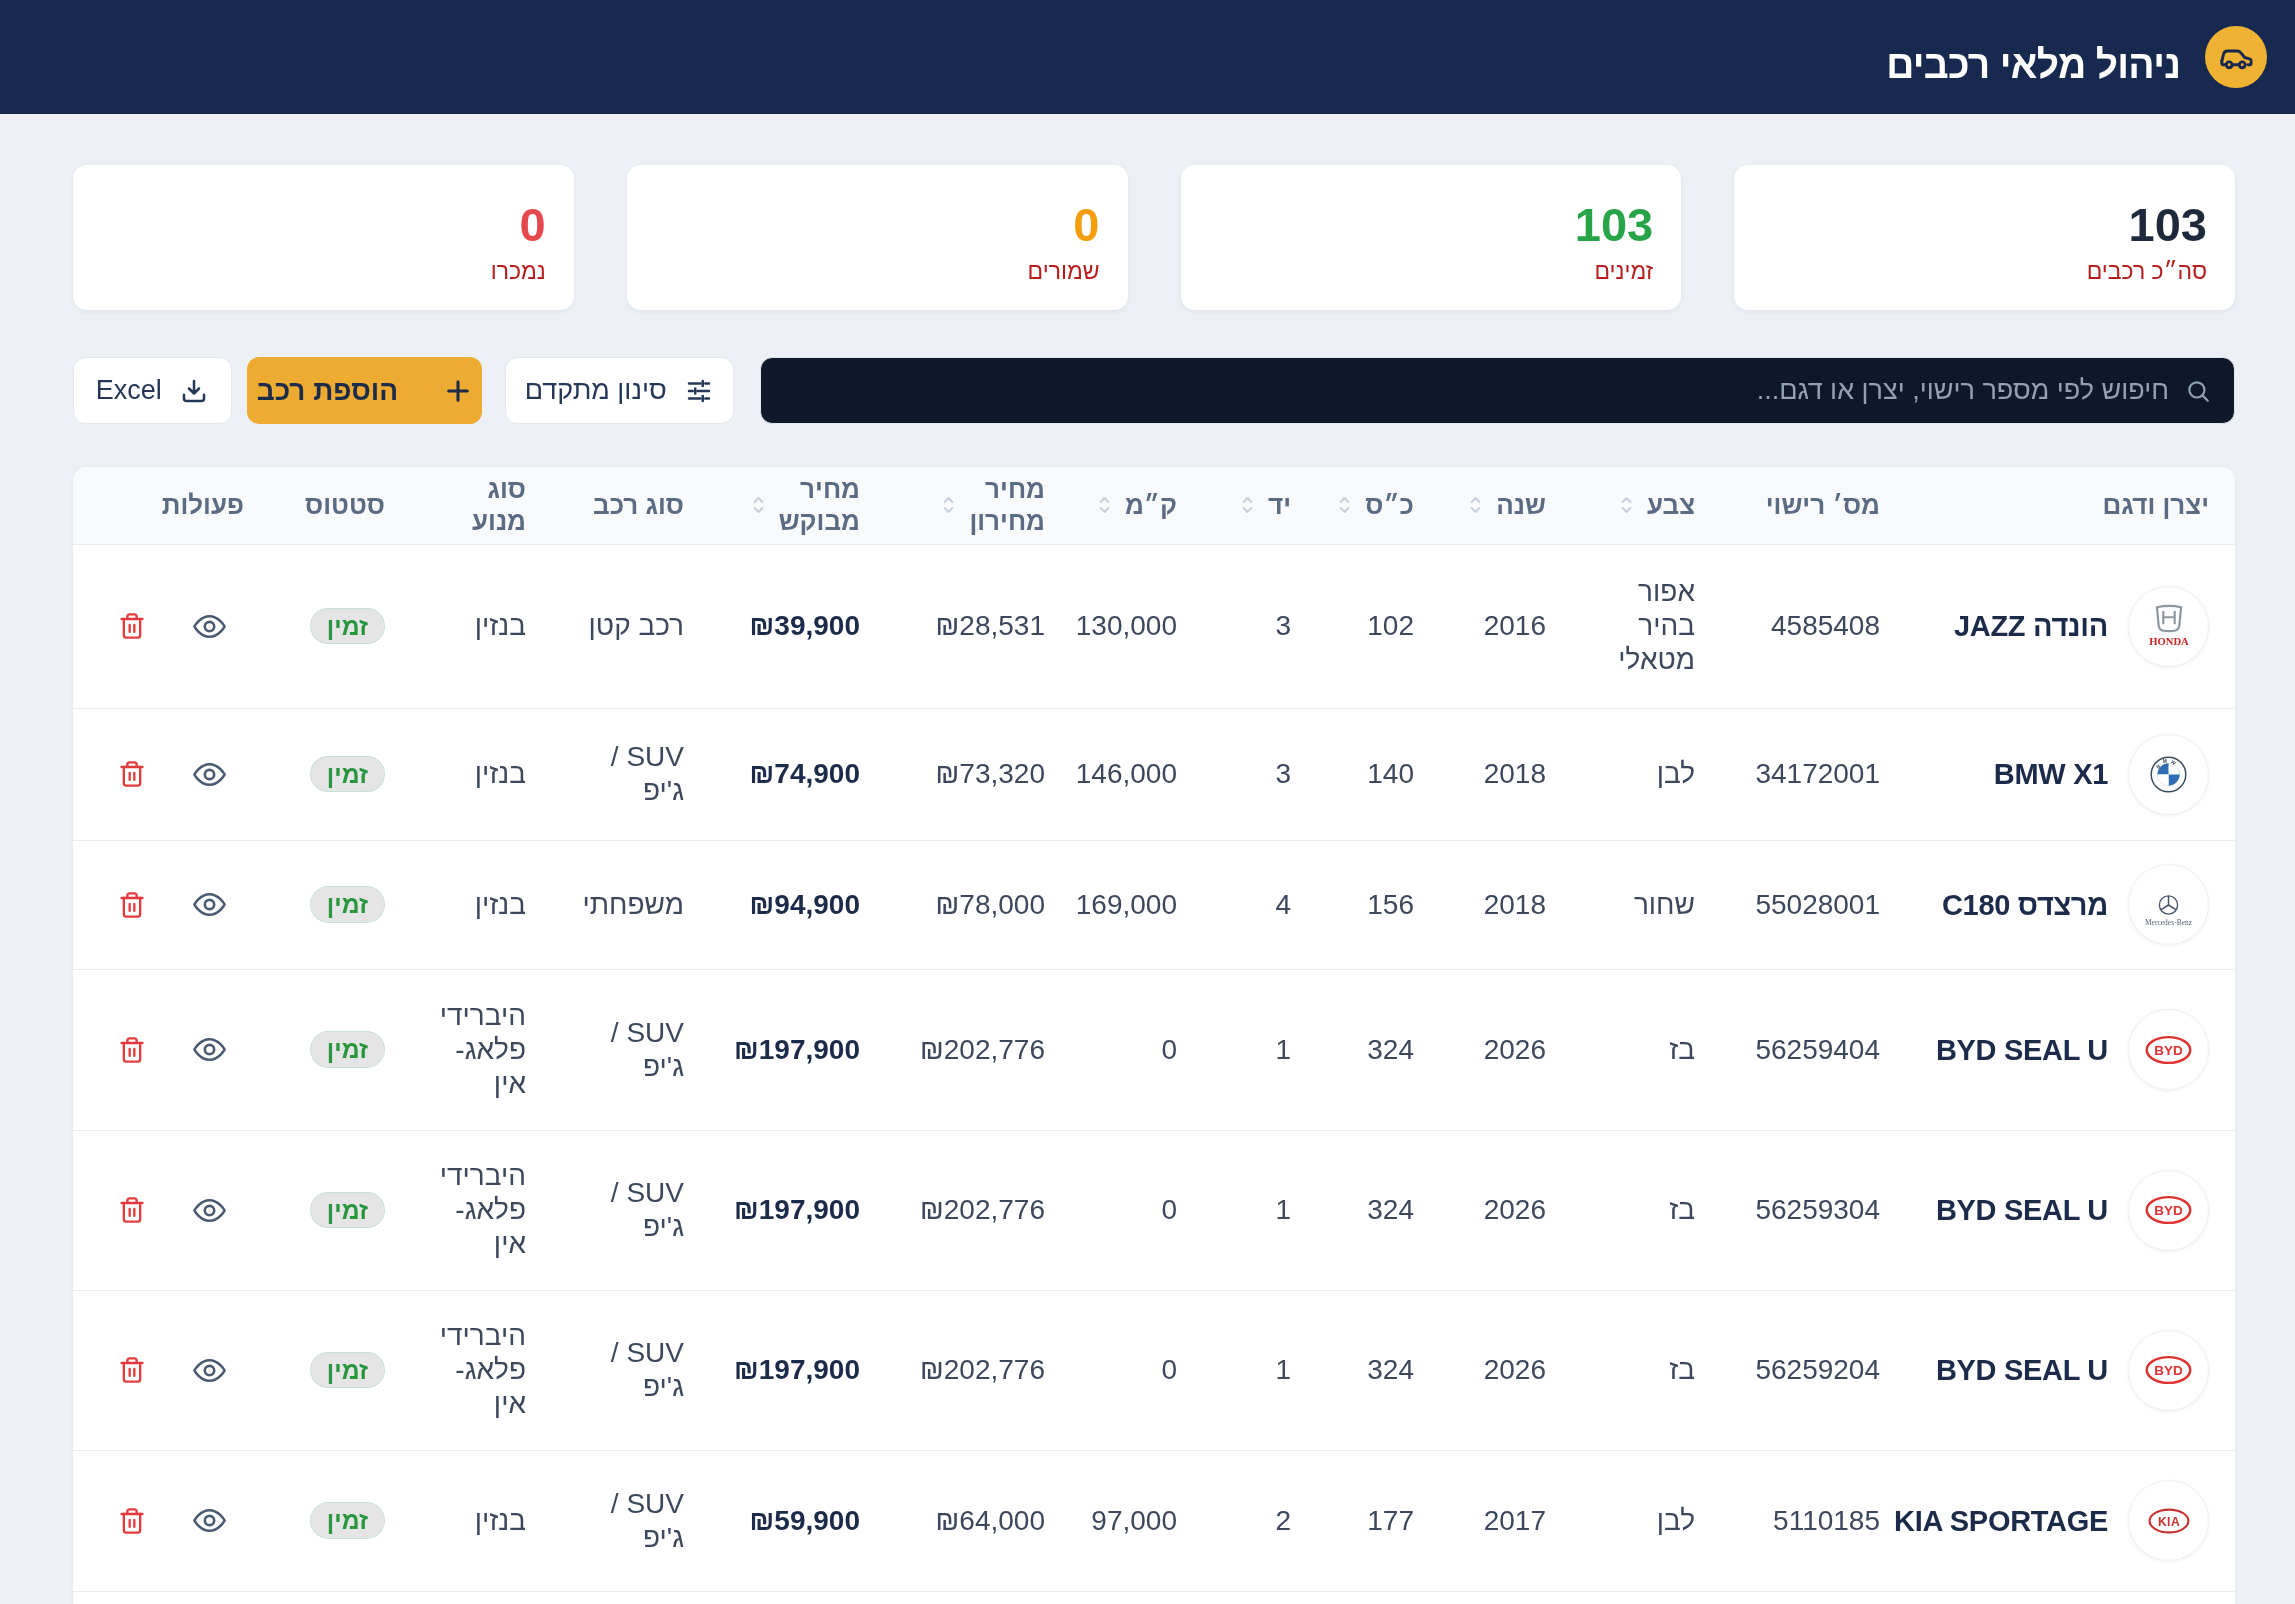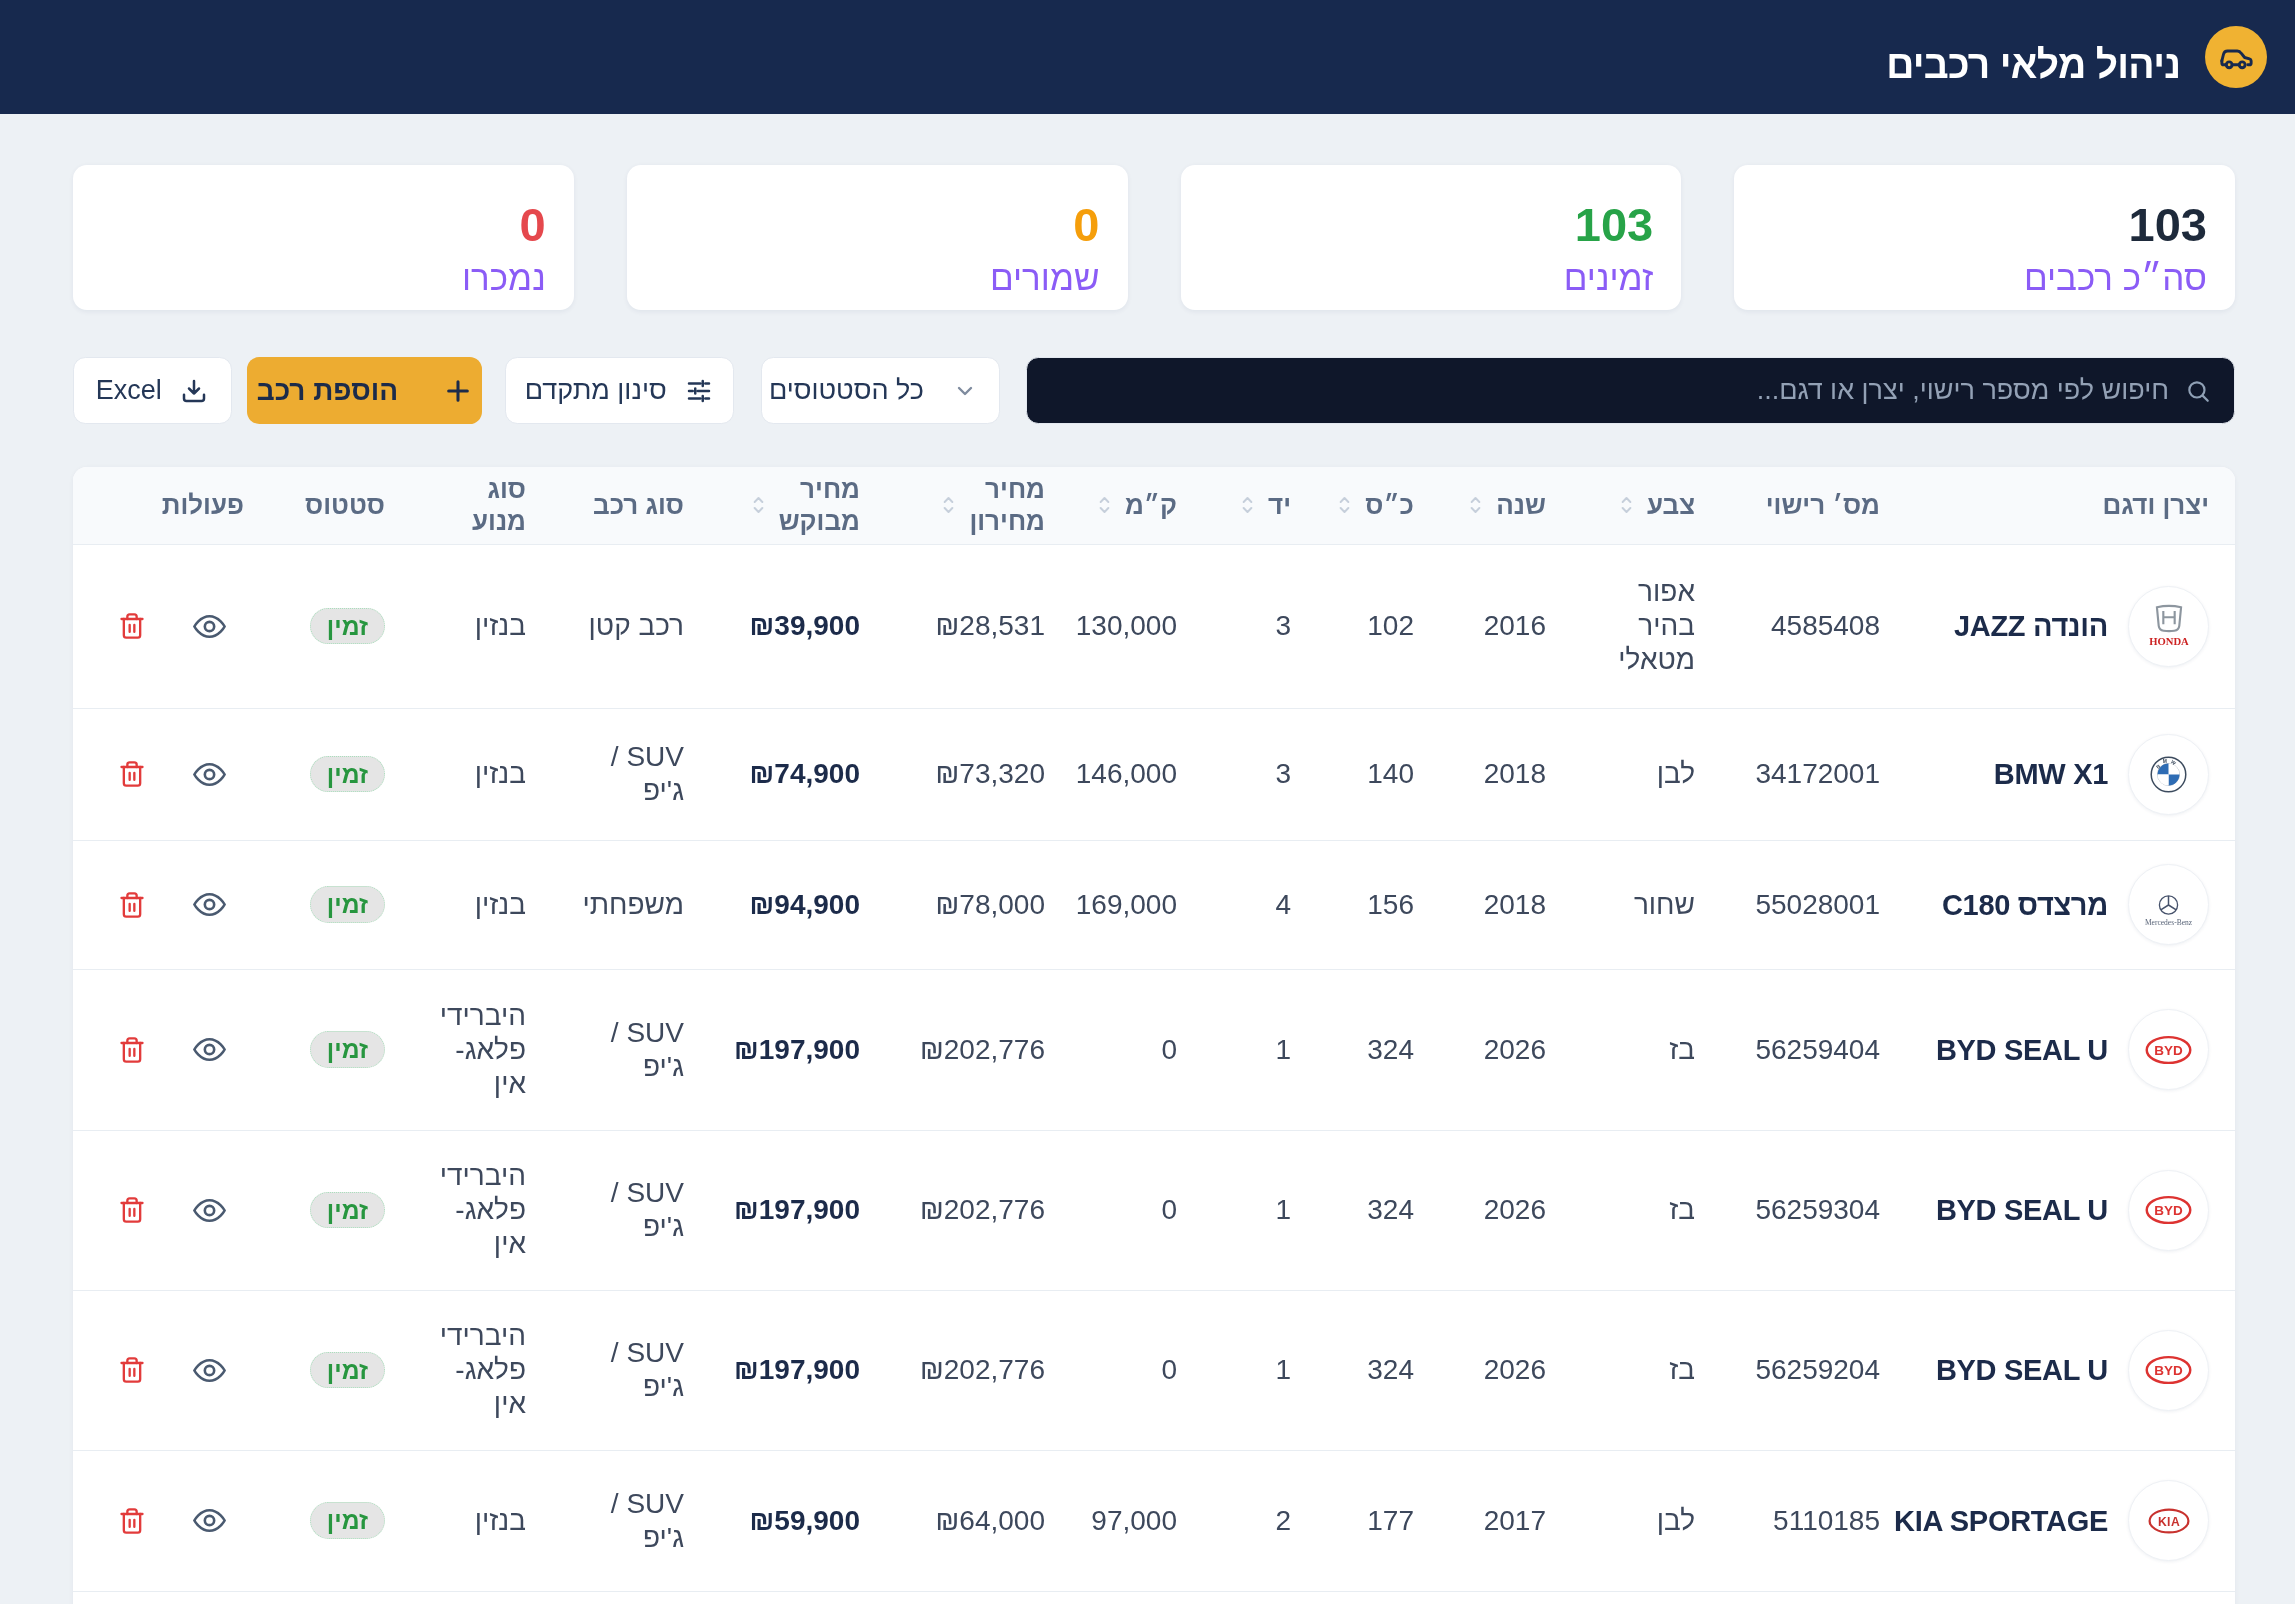--- a/index.html
+++ b/index.html
@@ -5,21 +5,21 @@
 * { box-sizing: border-box; margin:0; padding:0; }
 html,body { width:2295px; height:1605px; overflow:hidden; }
 body { background:#edf1f5; font-family:"Liberation Sans",sans-serif; direction:rtl; }
 .topbar { height:114px; background:#17294e; display:flex; align-items:center; padding:0 28px; gap:24.6px; }
 .logo-circle { width:62px; height:62px; border-radius:50%; background:#f0b232; display:flex; align-items:center; justify-content:center; flex:0 0 auto; }
 .title { color:#ffffff; font-size:39px; font-weight:bold; letter-spacing:-0.7px; position:relative; top:8px; }
 .main { margin:0 60px 0 74px; width:2162px; }
 .cards { margin-top:51px; display:flex; gap:53px; }
 .card { background:#ffffff; border-radius:14px; height:145px; flex:1; padding:33px 28px 0 28px; text-align:right; box-shadow:0 1.8px 5.3px rgba(20,40,80,0.06); }
 .card .num { font-size:47px; font-weight:bold; line-height:53px; }
-.card .lbl { margin-top:7px; font-size:35px; color:#8b5cf6; }
+.card .lbl { margin-top:7px; font-size:23px; color:#b91c1c; }
 .num.total { color:#1e2a3b; }
 .num.green { color:#27a348; }
 .num.orange { color:#f59e0b; }
 .num.red { color:#e5484d; }
 .toolbar { margin-top:47px; display:flex; height:67px; }
 .search{margin-left:26px;} .select{margin-left:27px;} .filter-btn{margin-left:23px;} .add-btn{margin-left:15px;}
 .search { flex:1; background:#0f172a; border:0.9px solid #e3e8ef; border-radius:12.3px; display:flex; align-items:center; padding:0 23px; gap:16px; color:#93a1b5; font-size:27px; }
 .ctrl { background:#ffffff; border:0.9px solid #e3e8ef; border-radius:12.3px; display:flex; align-items:center; justify-content:center; gap:17.6px; color:#243757; font-size:27px; }
 .select { width:239px; justify-content:flex-start; padding-right:22px; gap:29px; }
 .filter-btn { width:229px; }
@@ -75,26 +75,20 @@
       </div>
   </div>
   <div class="toolbar">
     <div class="search">
       <svg width="26" height="26" viewBox="0 0 24 24" fill="none" stroke="#8fa0b5" stroke-width="2">
           <circle cx="11" cy="11" r="7"></circle>
           <path d="M16.5 16.5 L21 21" stroke-linecap="round"></path>
         </svg>
       <span>חיפוש לפי מספר רישוי, יצרן או דגם...</span>
     </div>
-    <div class="ctrl select">
-      <svg width="24" height="24" viewBox="0 0 24 24" fill="none" stroke="#7e8b9e" stroke-width="2.4" stroke-linecap="round" stroke-linejoin="round">
-          <path d="M6 9 l6 6 6-6"></path>
-        </svg>
-      <span>כל הסטטוסים</span>
-    </div>
     <div class="ctrl filter-btn">
       <svg width="30" height="30" viewBox="0 0 24 24" fill="none" stroke="#243757" stroke-width="2" stroke-linecap="round">
           <path d="M4 6 h9 M17 6 h3 M15 4 v4 M4 12 h3 M11 12 h9 M9 10 v4 M4 18 h9 M17 18 h3 M15 16 v4"></path>
         </svg>
       <span>סינון מתקדם</span>
     </div>
     <div class="ctrl add-btn">
       <svg width="28" height="28" viewBox="0 0 24 24" fill="none" stroke="#1c2b4a" stroke-width="2.6" stroke-linecap="round">
           <path d="M12 4 v16 M4 12 h16"></path>
         </svg>

